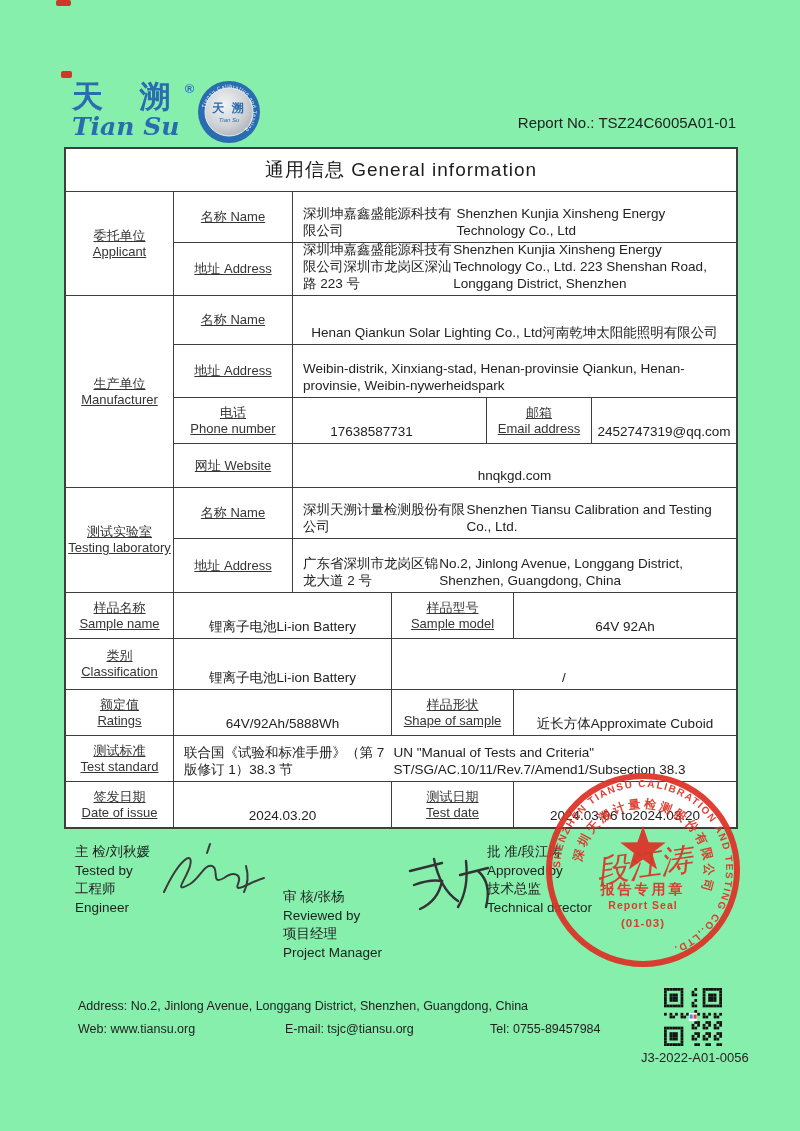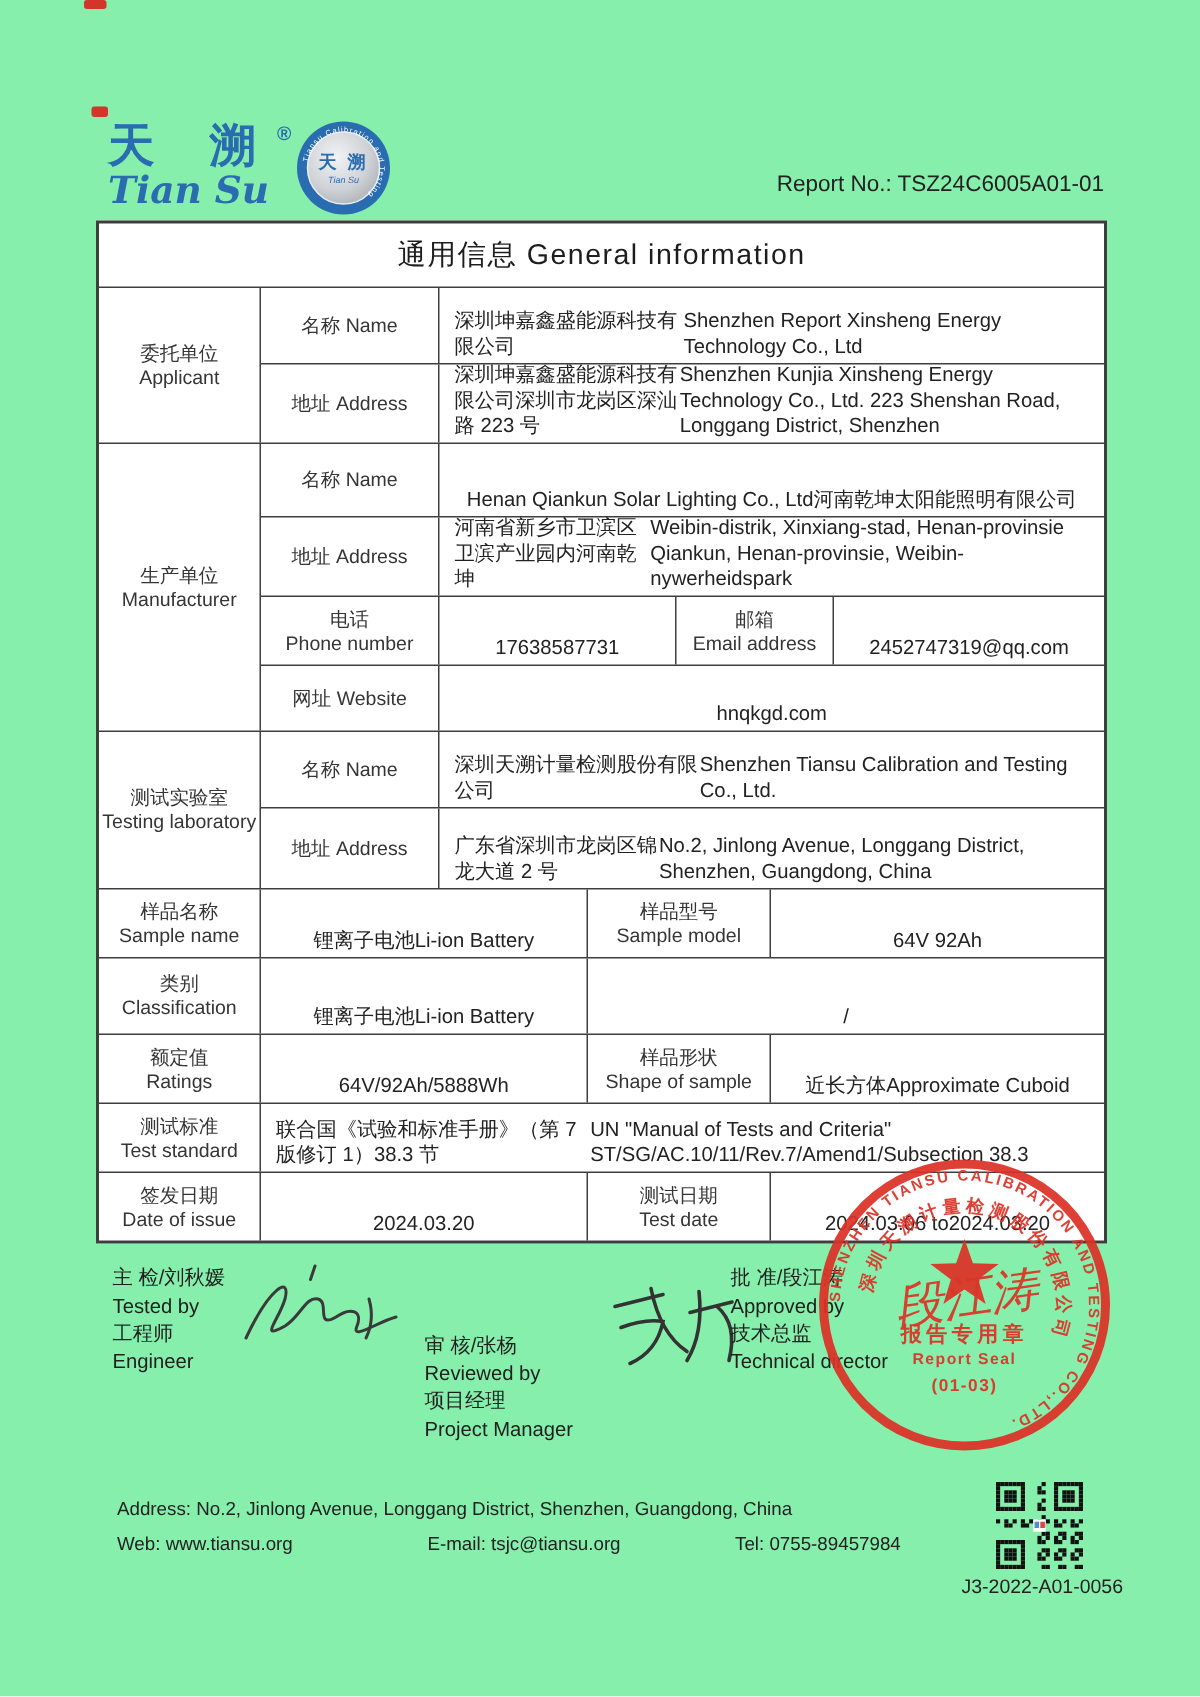--- a/index.html
+++ b/index.html
@@ -28,30 +28,30 @@
   .doc-table{position:absolute;left:64px;top:147px;width:674px;border:2px solid var(--bd);box-sizing:border-box;background:#fff;}
   .row{display:flex;border-top:1px solid var(--bd);}
   .row:first-child{border-top:none;}
   .row > *:not(:first-child){border-left:1px solid var(--bd);}
   .srow{display:flex;}
   .srow > *:not(:first-child){border-left:1px solid var(--bd);}
   .sub{flex:1;display:flex;flex-direction:column;min-width:0;}
   .sub .srow + .srow{border-top:1px solid var(--bd);}
   .cell{box-sizing:border-box;min-width:0;}
   .head{display:flex;flex-direction:column;align-items:center;justify-content:center;text-align:right;
-        font-size:13px;line-height:16px;padding:2px;color:#353535;}
+        font-size:13px;line-height:16px;padding:2px;color:#353535;text-decoration:underline;}
   .val{display:flex;justify-content:center;padding:3px 10px;font-size:13.5px;line-height:17px;color:#222;align-items:flex-end;}
   .title-row{height:42px;}
   .title{flex:1;display:flex;align-items:center;justify-content:center;font-size:19px;letter-spacing:1px;color:#1d1d1d;}
   .w-c1{width:107px;flex:0 0 auto;}
   .w-sub{width:118px;flex:0 0 auto;}
   .w-v1{width:218px;flex:0 0 auto;}
   .w-l2{width:122px;flex:0 0 auto;}
   .w-pv{width:158px;flex:0 0 auto;}
-  .w-el{width:105px;flex:0 0 auto;}
+  .w-el{width:105px;flex:0 0 auto;margin-left:36px;}
   .grow{flex:1;}
   .h50{height:50px;}.h52{height:52px;}.h48{height:48px;}.h45{height:45px;}.h43{height:43px;}.h53{height:53px;}
 
   
   .sig-block{position:absolute;font-size:13.5px;line-height:18.5px;color:#1f1f1f;}
   .sig-svg{position:absolute;}
   .stamp{position:absolute;left:543px;top:770px;width:200px;height:200px;opacity:.93;}
   .st-en{font-size:10px;font-weight:bold;letter-spacing:1.6px;fill:var(--red);}
   .st-cn{font-size:12px;font-weight:bold;letter-spacing:3px;fill:var(--red);}
   .st-t1{font-size:14px;font-weight:bold;letter-spacing:3px;fill:var(--red);text-anchor:middle;}
@@ -106,21 +106,21 @@
     <div class="row">
       <div class="cell head w-c1">
         <div>委托单位</div>
         <div>Applicant</div>
       </div>
       <div class="sub">
         <div class="srow h50">
           <div class="cell head w-sub">名称 Name</div>
           <div class="cell val grow">
             <div>深圳坤嘉鑫盛能源科技有限公司</div>
-            <div>Shenzhen Report Xinsheng Energy Technology Co., Ltd</div>
+            <div>Shenzhen Kunjia Xinsheng Energy Technology Co., Ltd</div>
           </div>
         </div>
         <div class="srow h52">
           <div class="cell head w-sub">地址 Address</div>
           <div class="cell val grow">
             <div>深圳坤嘉鑫盛能源科技有限公司深圳市龙岗区深汕路 223 号</div>
             <div>Shenzhen Kunjia Xinsheng Energy Technology Co., Ltd. 223 Shenshan Road, Longgang District, Shenzhen</div>
           </div>
         </div>
       </div>
@@ -135,21 +135,20 @@
         <div class="srow h48">
           <div class="cell head w-sub">名称 Name</div>
           <div class="cell val grow">
             <div>Henan Qiankun Solar Lighting Co., Ltd</div>
             <div>河南乾坤太阳能照明有限公司</div>
           </div>
         </div>
         <div class="srow h52">
           <div class="cell head w-sub">地址 Address</div>
           <div class="cell val grow">
-            <div>河南省新乡市卫滨区 卫滨产业园内河南乾坤</div>
             <div>Weibin-distrik, Xinxiang-stad, Henan-provinsie Qiankun, Henan-provinsie, Weibin-nywerheidspark</div>
           </div>
         </div>
         <div class="srow h45">
           <div class="cell head w-sub">
             <div>电话</div>
             <div>Phone number</div>
           </div>
           <div class="cell val w-pv">
               <div>17638587731</div>

